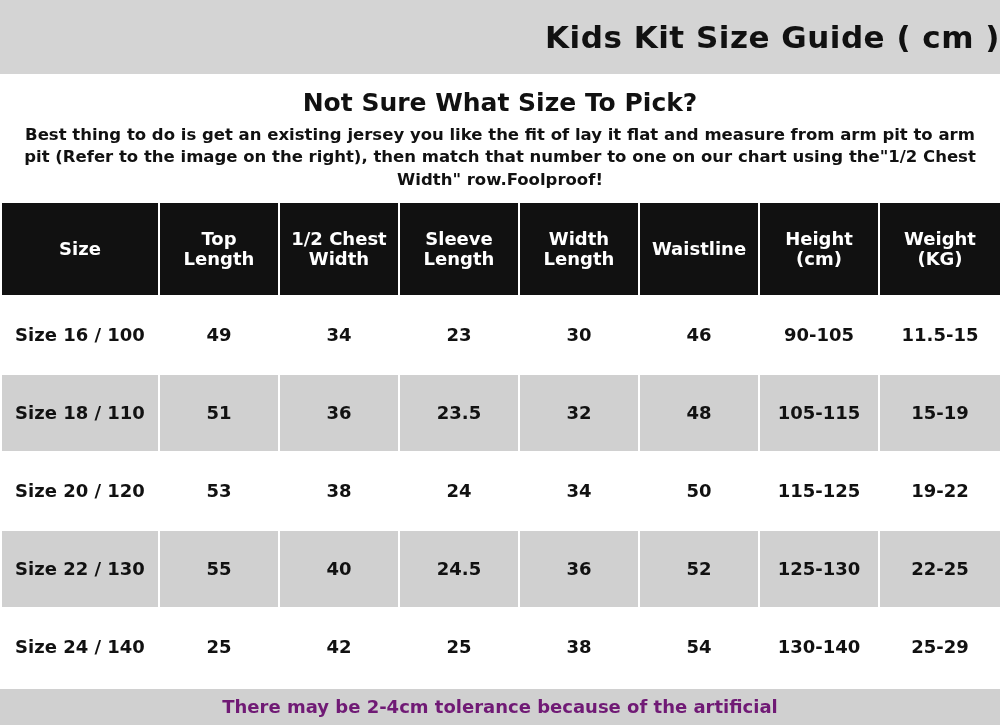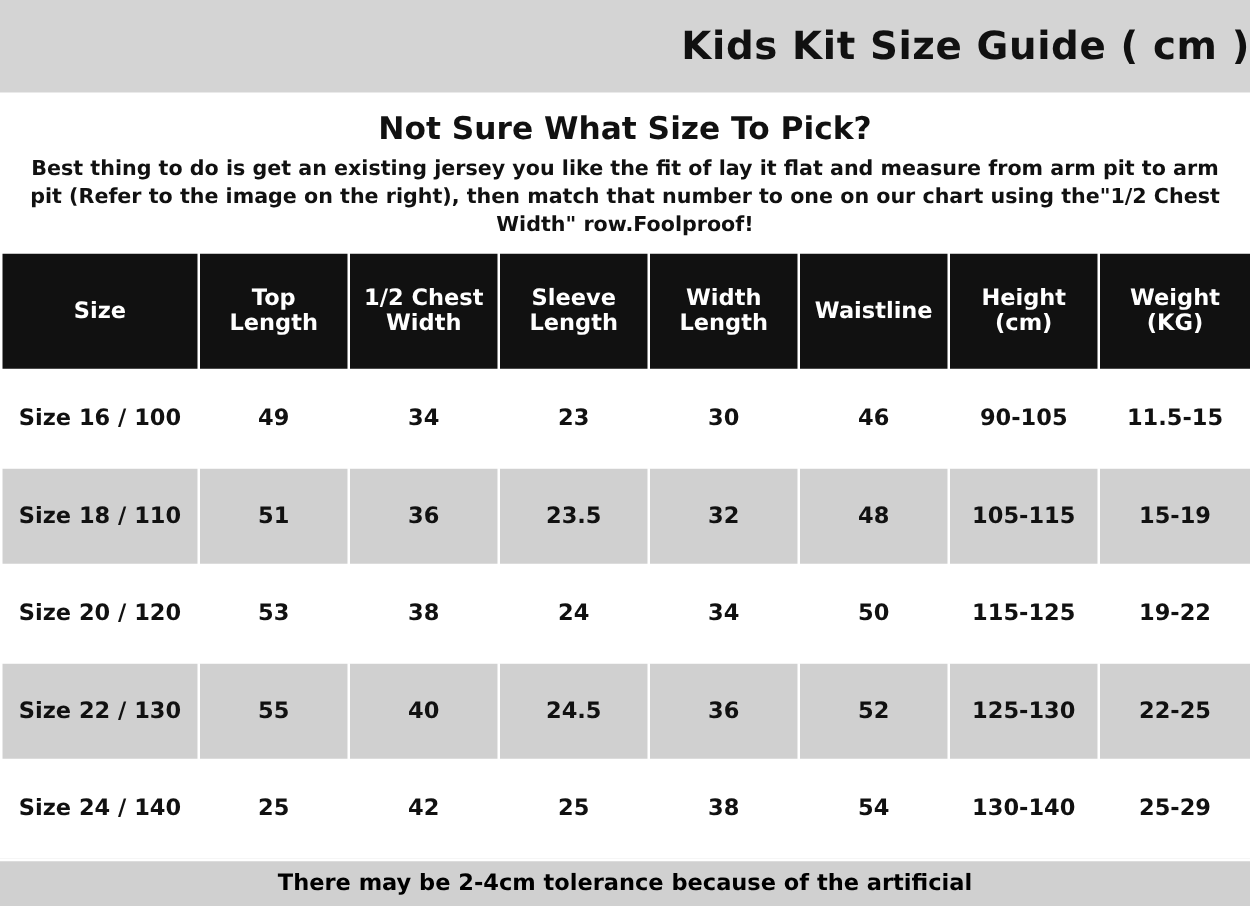--- a/index.html
+++ b/index.html
@@ -110,21 +110,21 @@
     flex: 1 1 auto;
     background: #d0d0d0;
     display: flex;
     align-items: center;
     justify-content: center;
     border-top: 2px solid #ffffff;
   }
   .footer-note .note-text {
     font-size: 18px;
     font-weight: bold;
-    color: #000000;
+    color: #701a75;
     font-family: "DejaVu Sans", "Liberation Sans", sans-serif;
   }
 </style>
 </head>
 <body>
 
 <div class="sheet">
 
   <div class="title-bar">
     <div class="title">Kids Kit Size Guide ( cm )</div>

